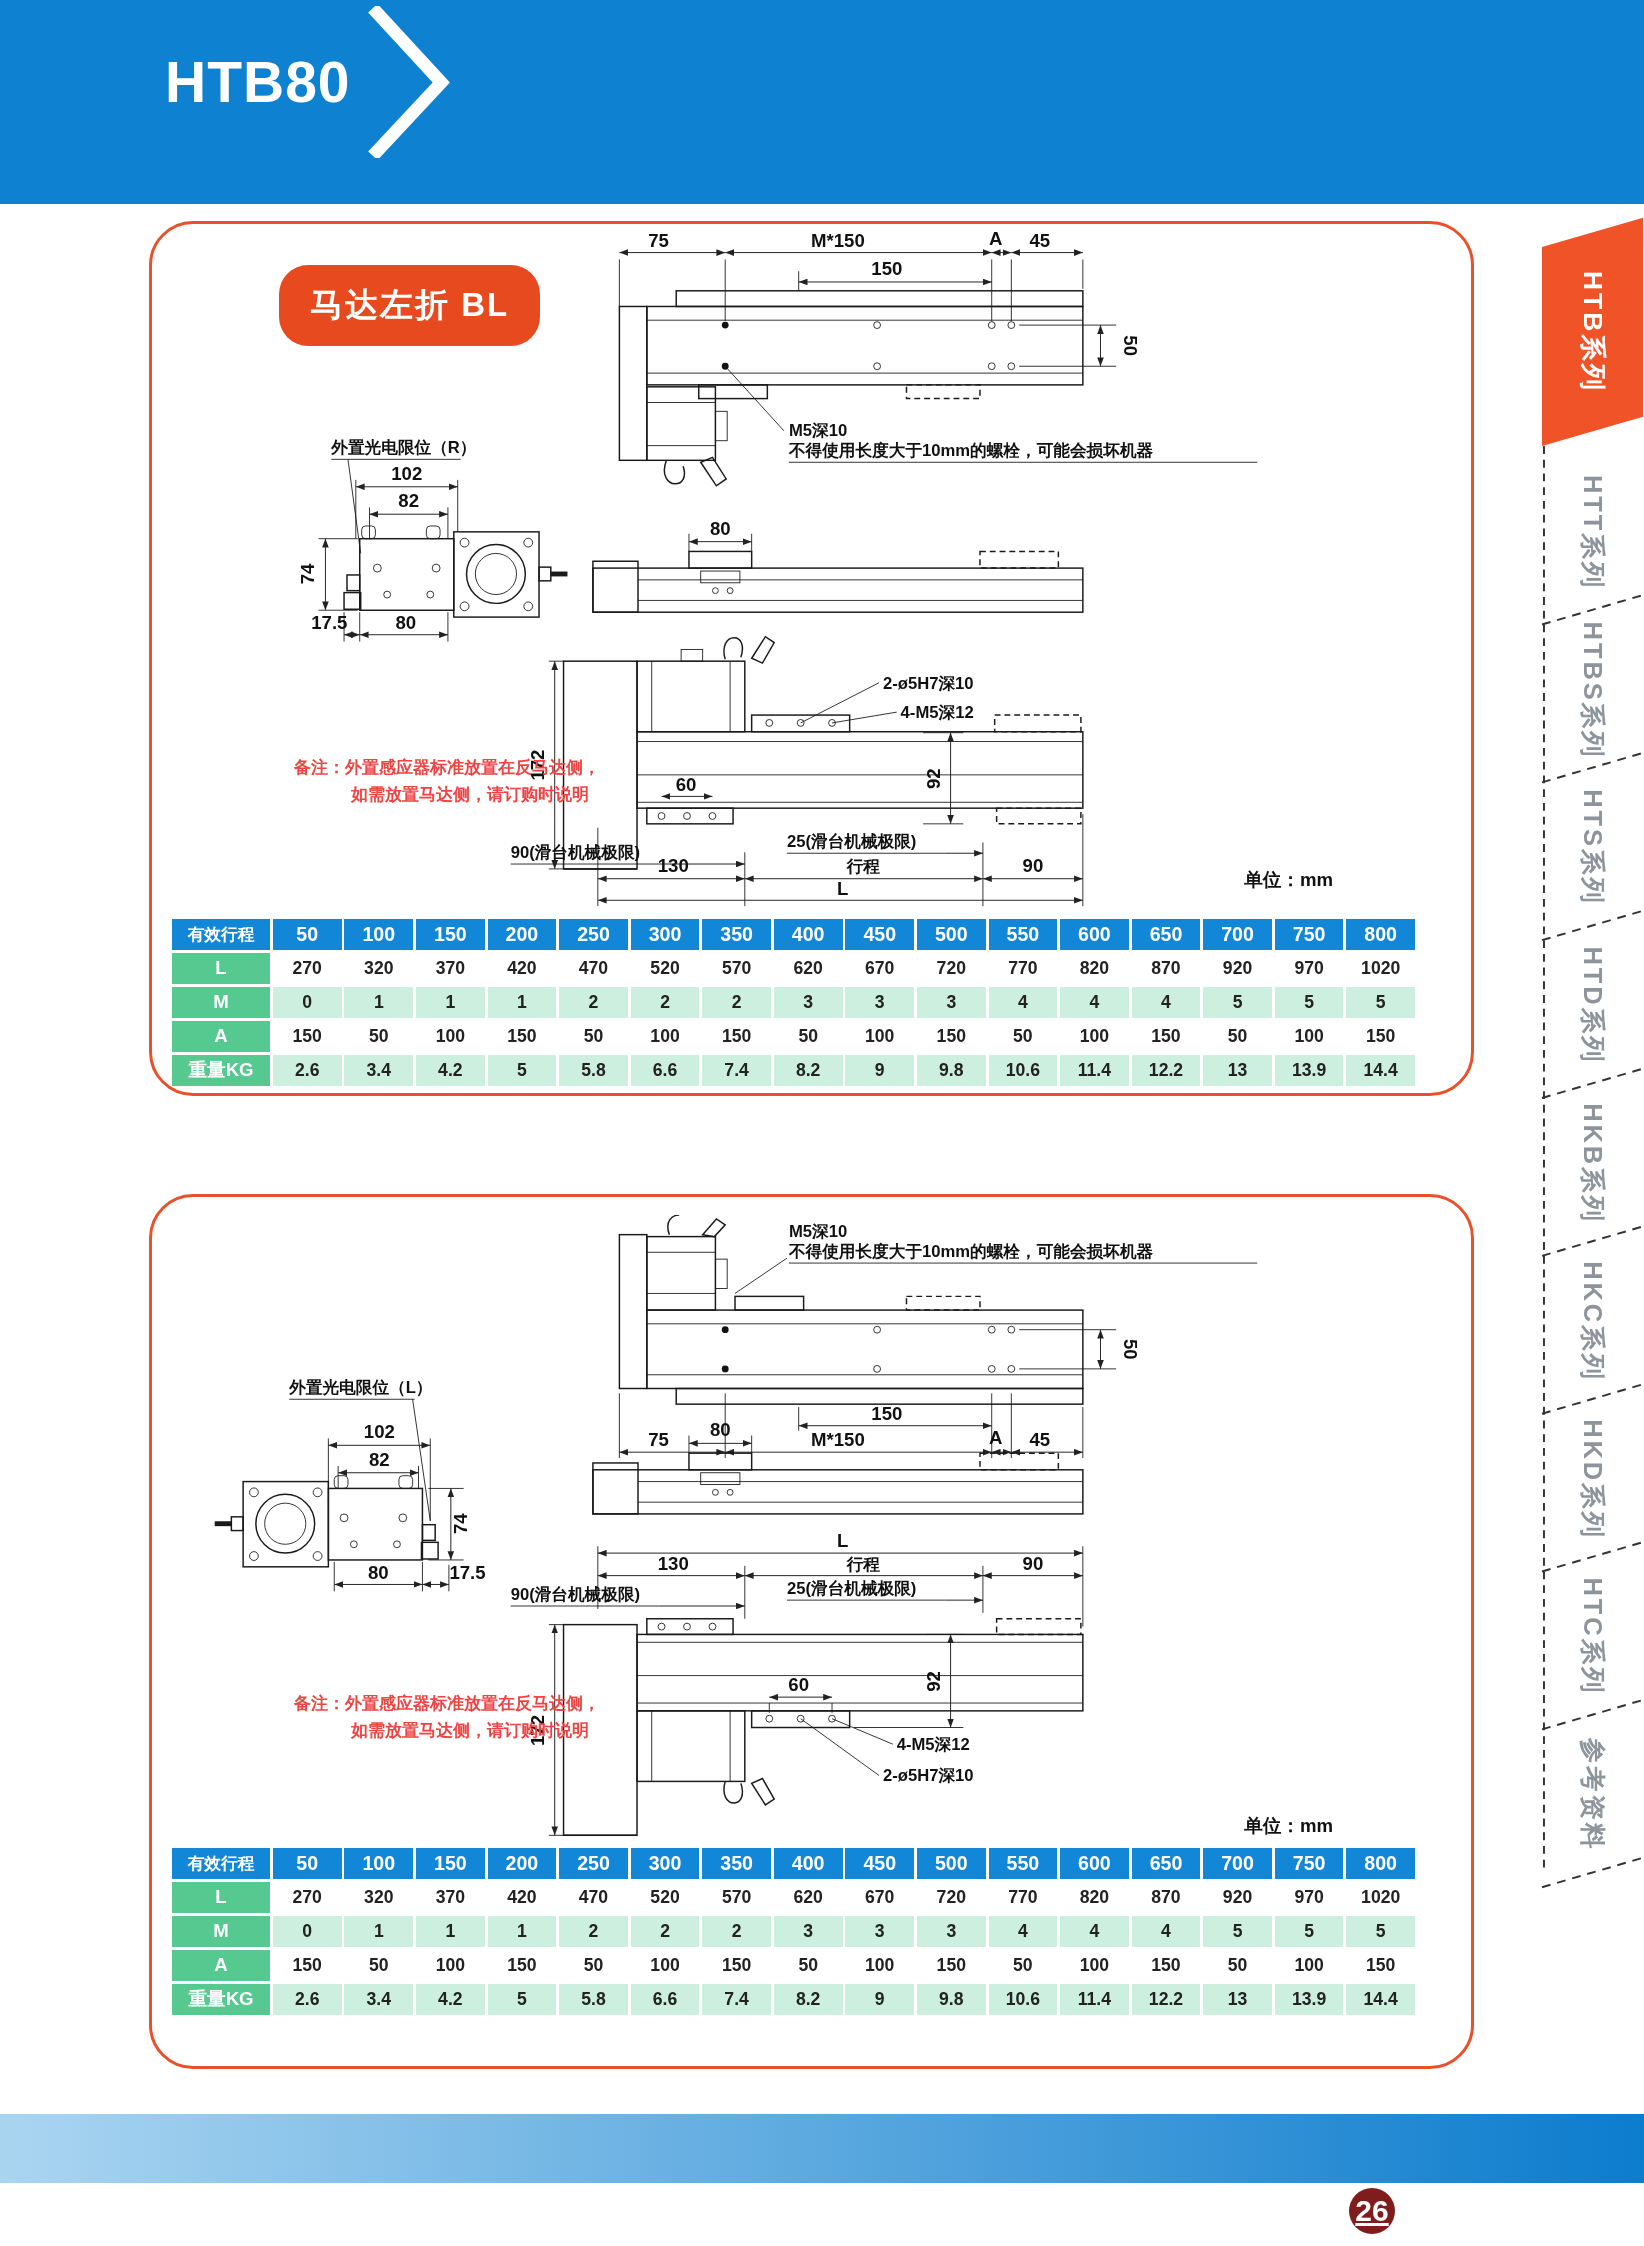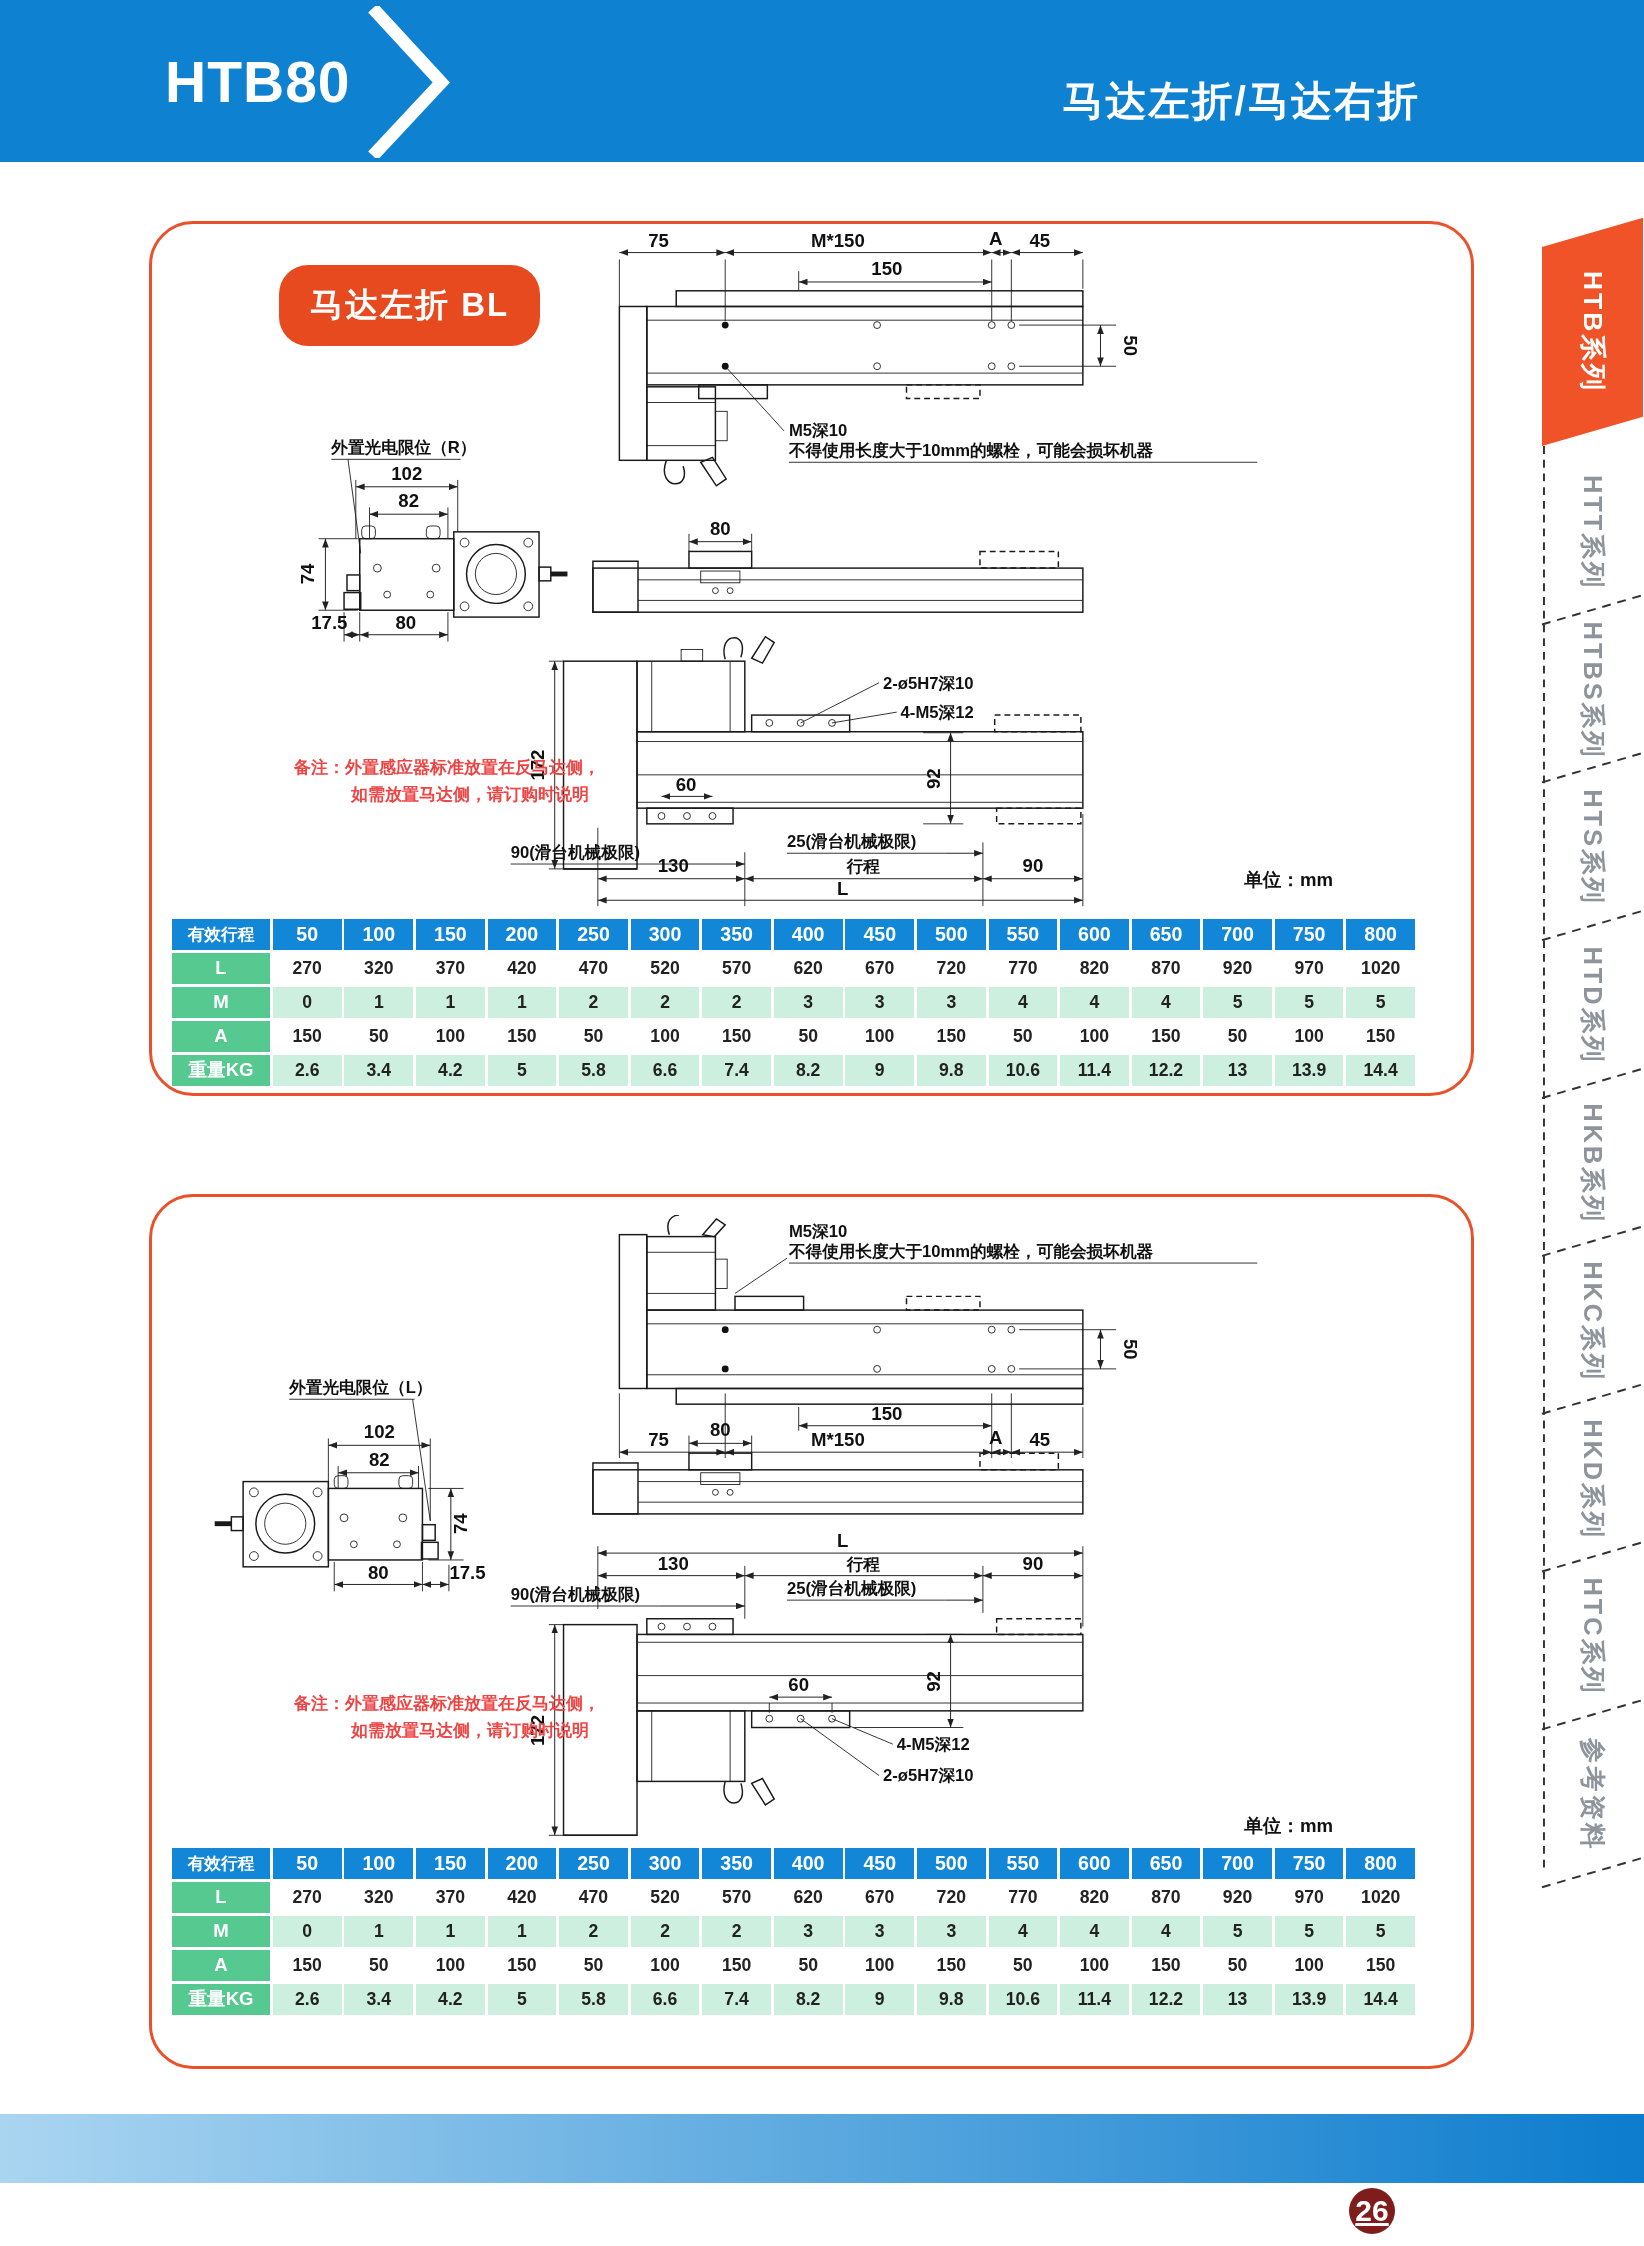--- a/index.html
+++ b/index.html
@@ -1,19 +1,19 @@
 <!DOCTYPE html>
 <html><head>
 <meta charset="utf-8">
 <style>
   html,body{margin:0;padding:0;background:#fff;}
   .page{position:relative;width:1645px;height:2247px;background:#fff;overflow:hidden;
         font-family:"Liberation Sans",sans-serif;}
   
-  .hdr{position:absolute;left:0;top:0;width:1645px;height:162px;background:#0e82d1;}
+  .hdr{position:absolute;left:0;top:0;width:1645px;height:204px;background:#0e82d1;}
   .hdr .model{position:absolute;left:165px;top:49px;font-size:57px;font-weight:bold;color:#fff;letter-spacing:1px;}
   .hdr .chev{position:absolute;left:365px;top:5.9px;}
   .hdr .ttl{position:absolute;right:225px;top:74px;font-size:41px;font-weight:bold;color:#fff;letter-spacing:2px;}
   
   .panel{position:absolute;left:149px;width:1319px;height:869px;border:3.9px solid #e8512a;border-radius:44px;background:#fff;}
   .p1{top:221px;} .p2{top:1194px;}
   .pill{position:absolute;left:279px;padding:18px 31px;background:#e84a20;border-radius:29px;
         color:#fff;font-size:33px;font-weight:bold;letter-spacing:2px;}
   .pill1{top:265px;} .pill2{top:1238px;}
   .draw{position:absolute;left:152px;width:1313px;height:686px;}
@@ -59,21 +59,20 @@
 </head>
 <body>
 
 <div class="page">
 
   <div class="hdr">
     <div class="model">HTB80</div>
     <svg class="chev" width="88" height="152" viewBox="0 0 90 155">
       <polyline points="8,2 78,78 8,153" fill="none" stroke="#fff" stroke-width="13"></polyline>
     </svg>
-    <div class="ttl">马达左折/马达右折</div>
   </div>
 
   <div class="panel p1"></div>
   <div class="pill pill1">马达左折 BL</div>
 
   <svg class="draw d1" viewBox="0 0 1340 700">
     <defs>
       <marker id="ar1" viewBox="0 0 8 6" refX="8" refY="3" markerWidth="9" markerHeight="7" orient="auto-start-reverse">
         <path d="M0,0 L8,3 L0,6 z" fill="#222"></path>
       </marker>

